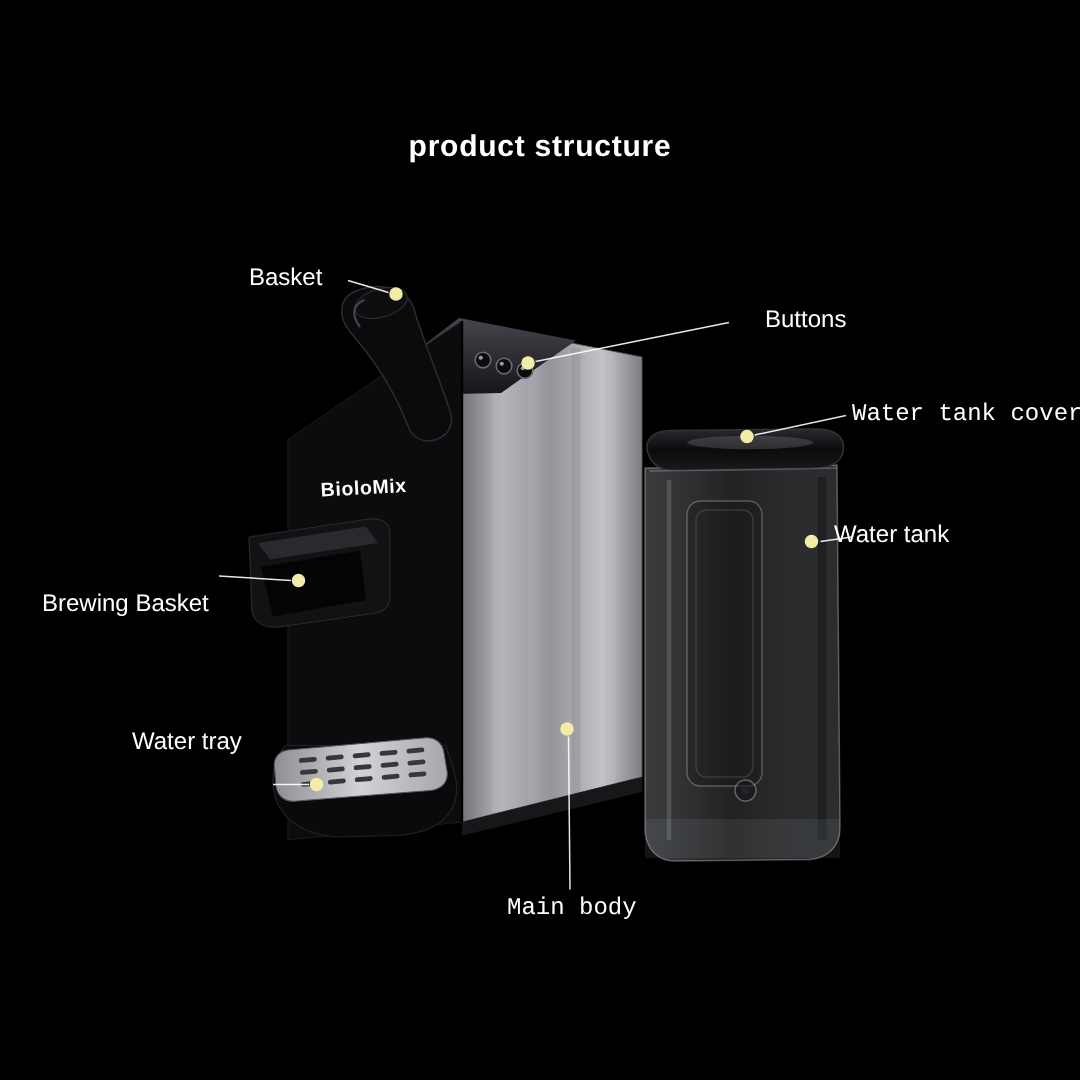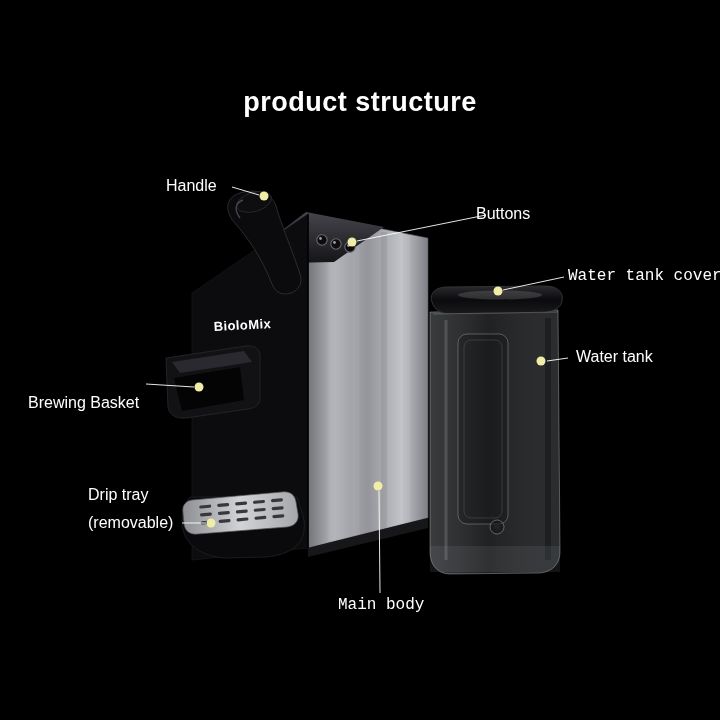--- a/index.html
+++ b/index.html
@@ -6,32 +6,32 @@
   body {
     width:720px; height:720px;
     background:#000;
     font-family:"Liberation Sans", sans-serif;
     position:relative; overflow:hidden;
     color:#fff;
   }
   .title {
     position:absolute; top:87px; left:0; width:720px;
     text-align:center;
-    font-size:27px; font-weight:bold; letter-spacing:0.5px;
+    font-size:20px; font-weight:bold; letter-spacing:0.5px;
     color:#fff;
   }
   .stage { position:absolute; top:0; left:0; }
   .callout-label {
     position:absolute;
     font-size:16px; color:#fff; white-space:nowrap; line-height:18px;
   }
   #label-handle        { left:166px; top:177px; }
-  #label-buttons       { left:476px; top:205px; }
+  #label-buttons       { left:510px; top:205px; }
   #label-water-tank-cover { left:568px; top:267px;font-family:Liberation Mono, monospace; }
-  #label-water-tank    { left:576px; top:348px; }
+  #label-water-tank    { left:556px; top:348px; }
   #label-brewing-basket{ left:28px;  top:394px; }
   #label-drip-tray     { left:88px;  top:481px; line-height:28px; }
   #label-main-body     { left:338px; top:596px;font-family:Liberation Mono, monospace; }
 </style>
 </head>
 <body>
 
 <div class="title">product structure</div>
 
 <svg class="stage" width="720" height="720" viewBox="0 0 720 720">
@@ -159,22 +159,21 @@
     <circle cx="264" cy="196" r="4.5"></circle>
     <circle cx="352" cy="242" r="4.5"></circle>
     <circle cx="498" cy="291" r="4.5"></circle>
     <circle cx="541" cy="361" r="4.5"></circle>
     <circle cx="199" cy="387" r="4.5"></circle>
     <circle cx="211" cy="523" r="4.5"></circle>
     <circle cx="378" cy="486" r="4.5"></circle>
   </g>
 </svg>
 
-<div class="callout-label" id="label-handle">Handle</div>
+<div class="callout-label" id="label-handle">Basket</div>
 <div class="callout-label" id="label-buttons">Buttons</div>
 <div class="callout-label" id="label-water-tank-cover">Water tank cover</div>
 <div class="callout-label" id="label-water-tank">Water tank</div>
 <div class="callout-label" id="label-brewing-basket">Brewing Basket</div>
 <div class="callout-label" id="label-drip-tray">
-  <span style="display:block">Drip tray</span>
-  <span style="display:block">(removable)</span>
+  <span style="display:block">Water tray</span>
 </div>
 <div class="callout-label" id="label-main-body">Main body</div>
 
 </body></html>

